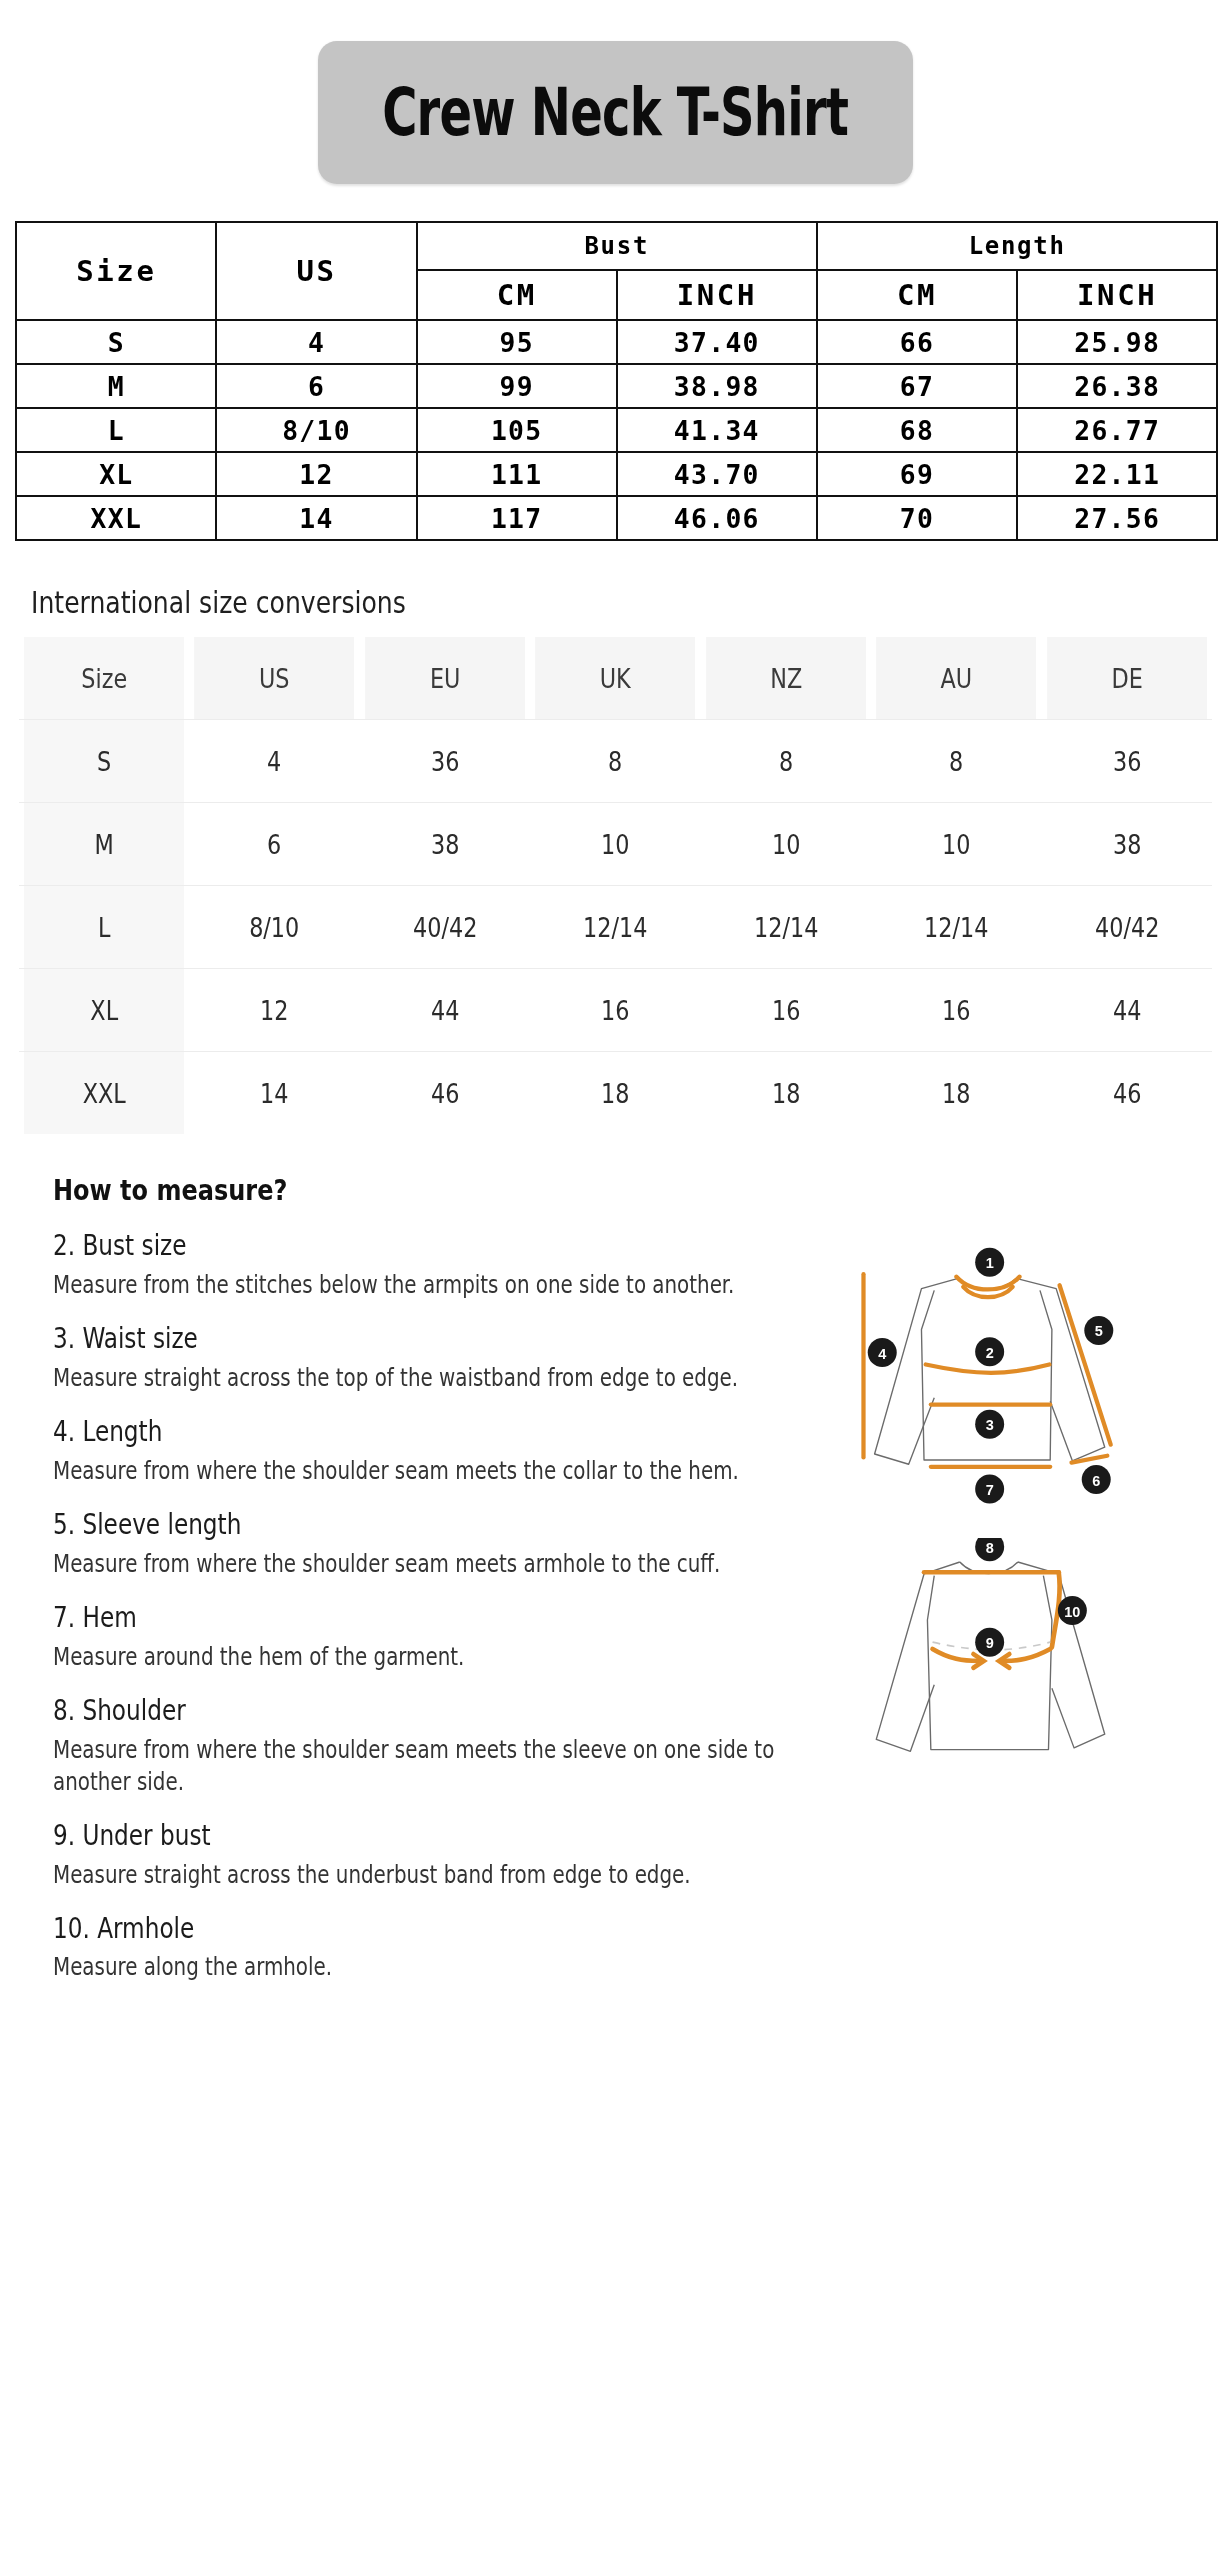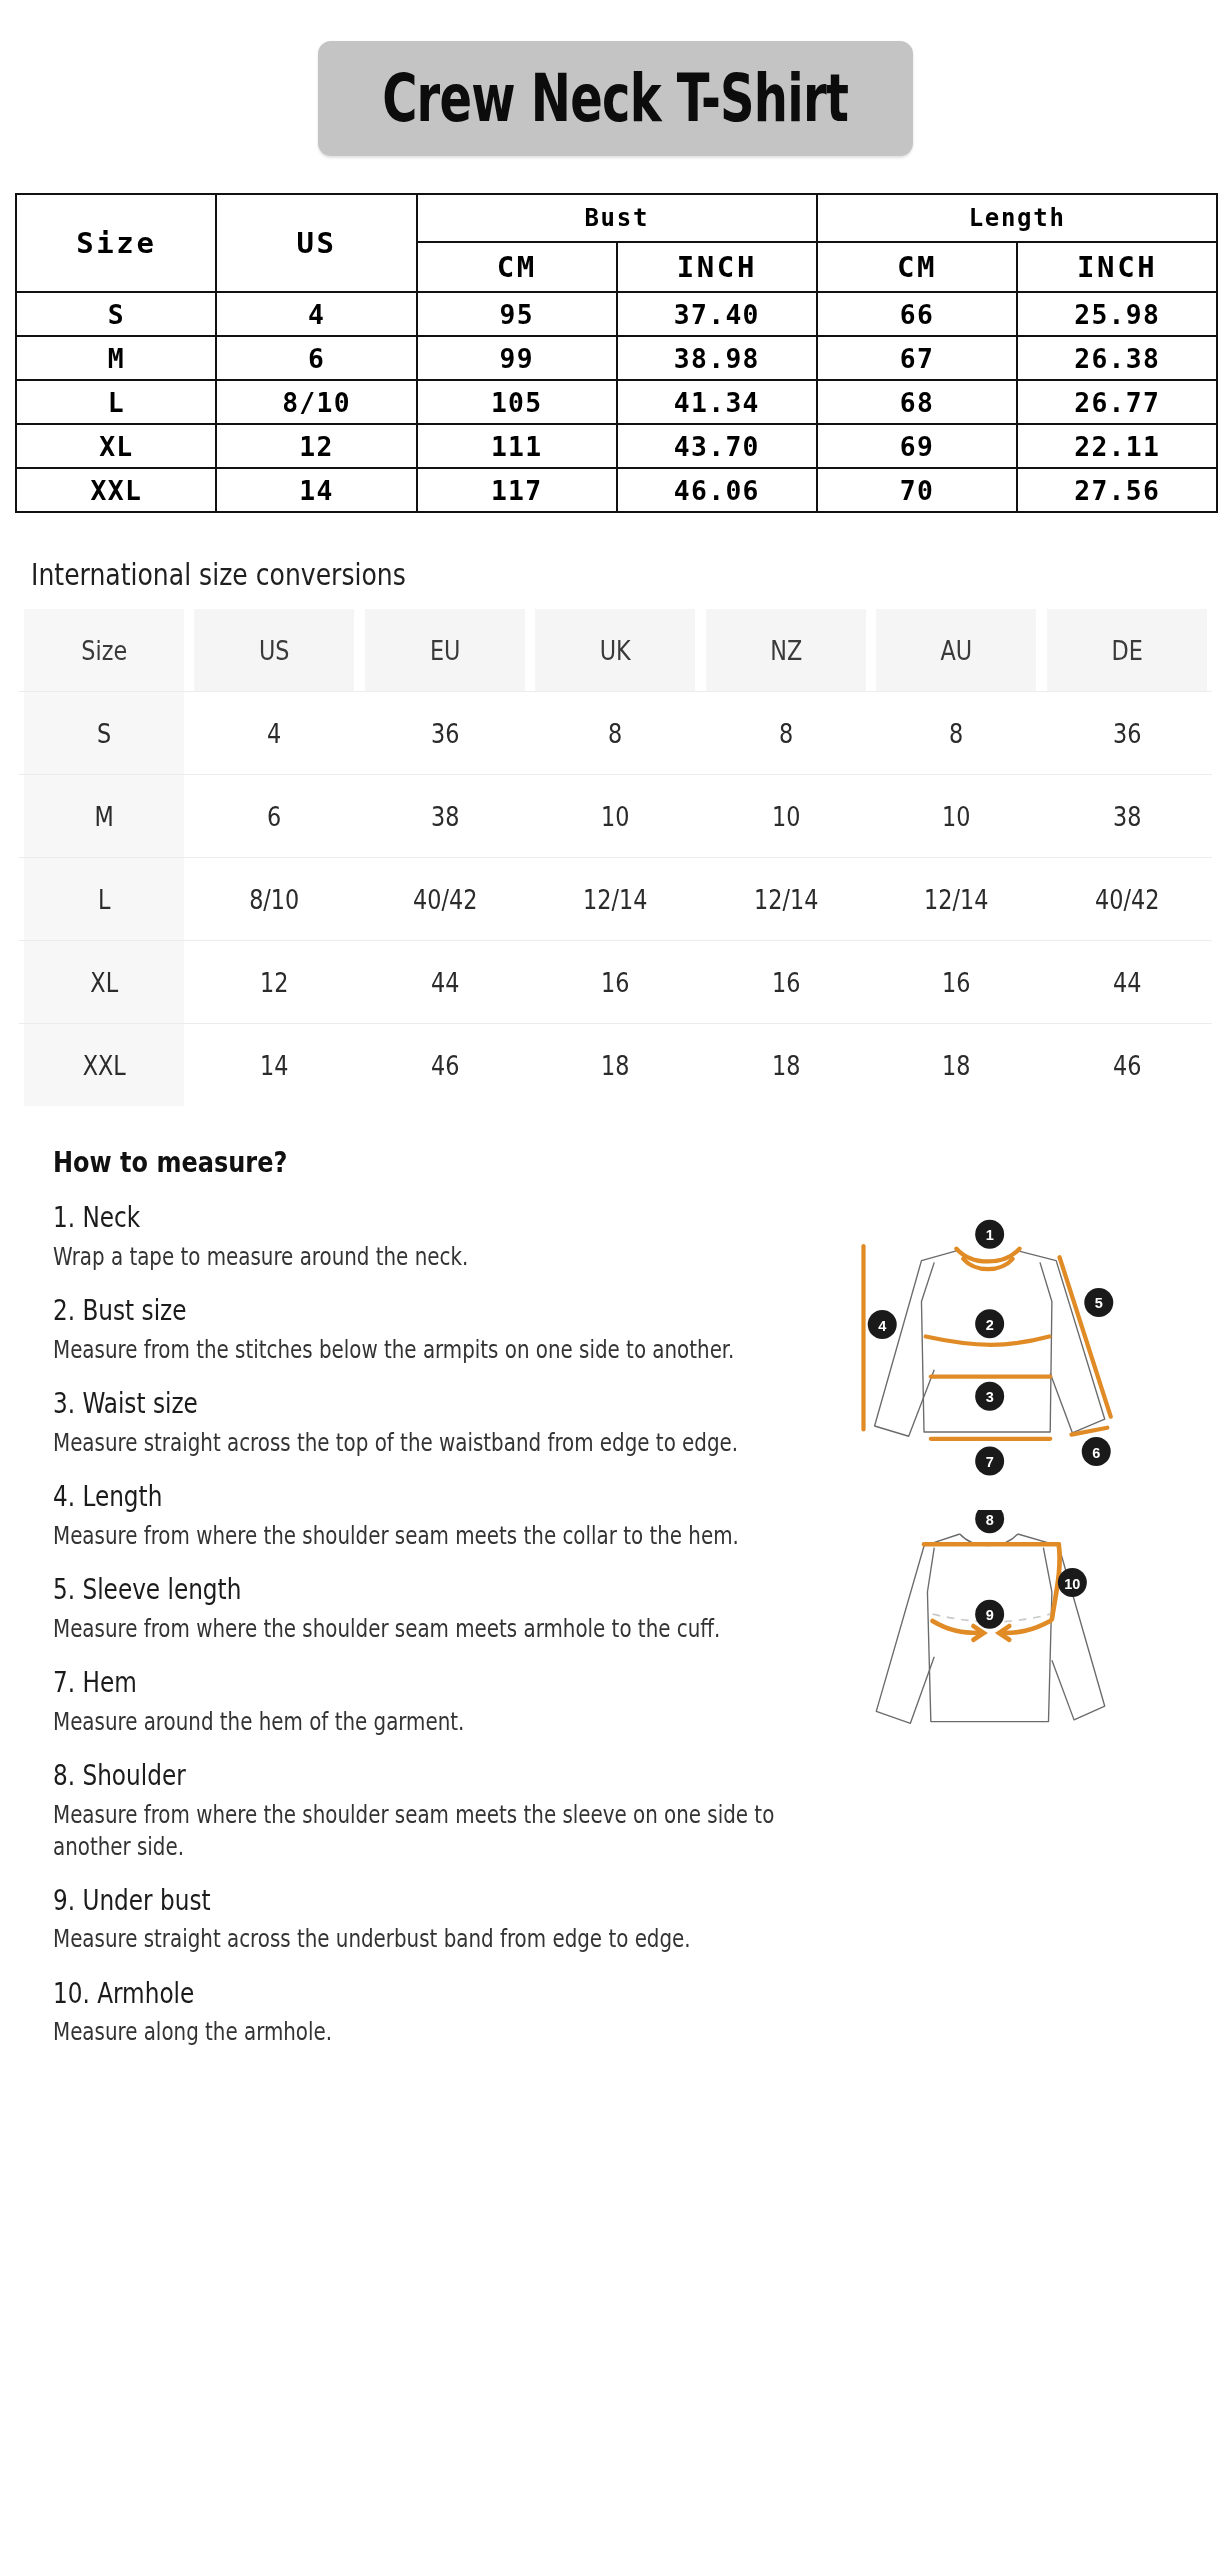--- a/index.html
+++ b/index.html
@@ -17,23 +17,23 @@
   }
 
   
   .title-wrap {
     display: flex;
     justify-content: center;
     padding-top: 41px;
   }
   .title-banner {
     background: #c4c4c4;
-    border-radius: 13px;
+    border-radius: 19px;
     width: 595px;
-    height: 115px;
+    height: 143px;
     display: flex;
     align-items: center;
     justify-content: center;
     box-shadow: 0 1.7px 2.6px rgba(0,0,0,0.12);
   }
   .title-text {
     font-family: "Liberation Sans Narrow", "DejaVu Sans Condensed", "Liberation Sans", sans-serif;
     font-weight: bold;
     font-size: 65px;
     letter-spacing: -0.9px;
@@ -309,24 +309,20 @@
         <td>46</td>
       </tr>
     </tbody>
   </table>
 </div>
 
 <div class="htm-section">
   <div class="htm-title">How to measure?</div>
 
   <div class="steps">
-    <div class="step">
-      <div class="step-head">1. Neck</div>
-      <div class="step-body">Wrap a tape to measure around the neck.</div>
-    </div>
     <div class="step">
       <div class="step-head">2. Bust size</div>
       <div class="step-body">Measure from the stitches below the armpits on one side to another.</div>
     </div>
     <div class="step">
       <div class="step-head">3. Waist size</div>
       <div class="step-body">Measure straight across the top of the waistband from edge to edge.</div>
     </div>
     <div class="step">
       <div class="step-head">4. Length</div>

